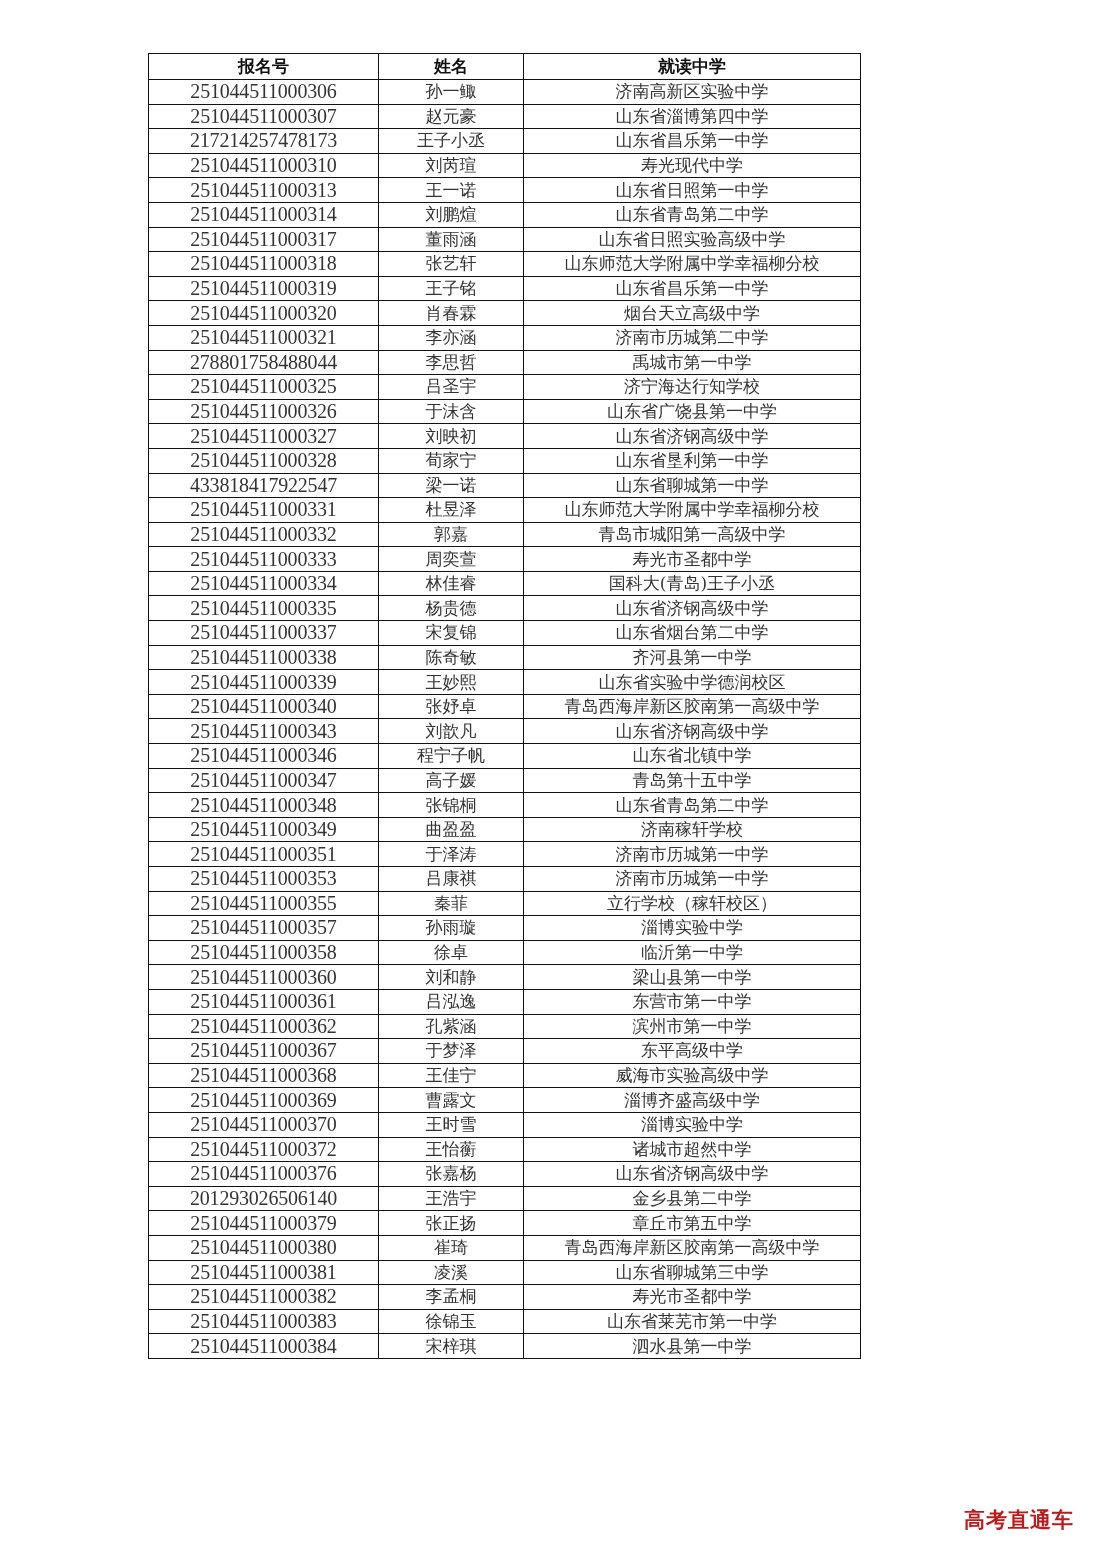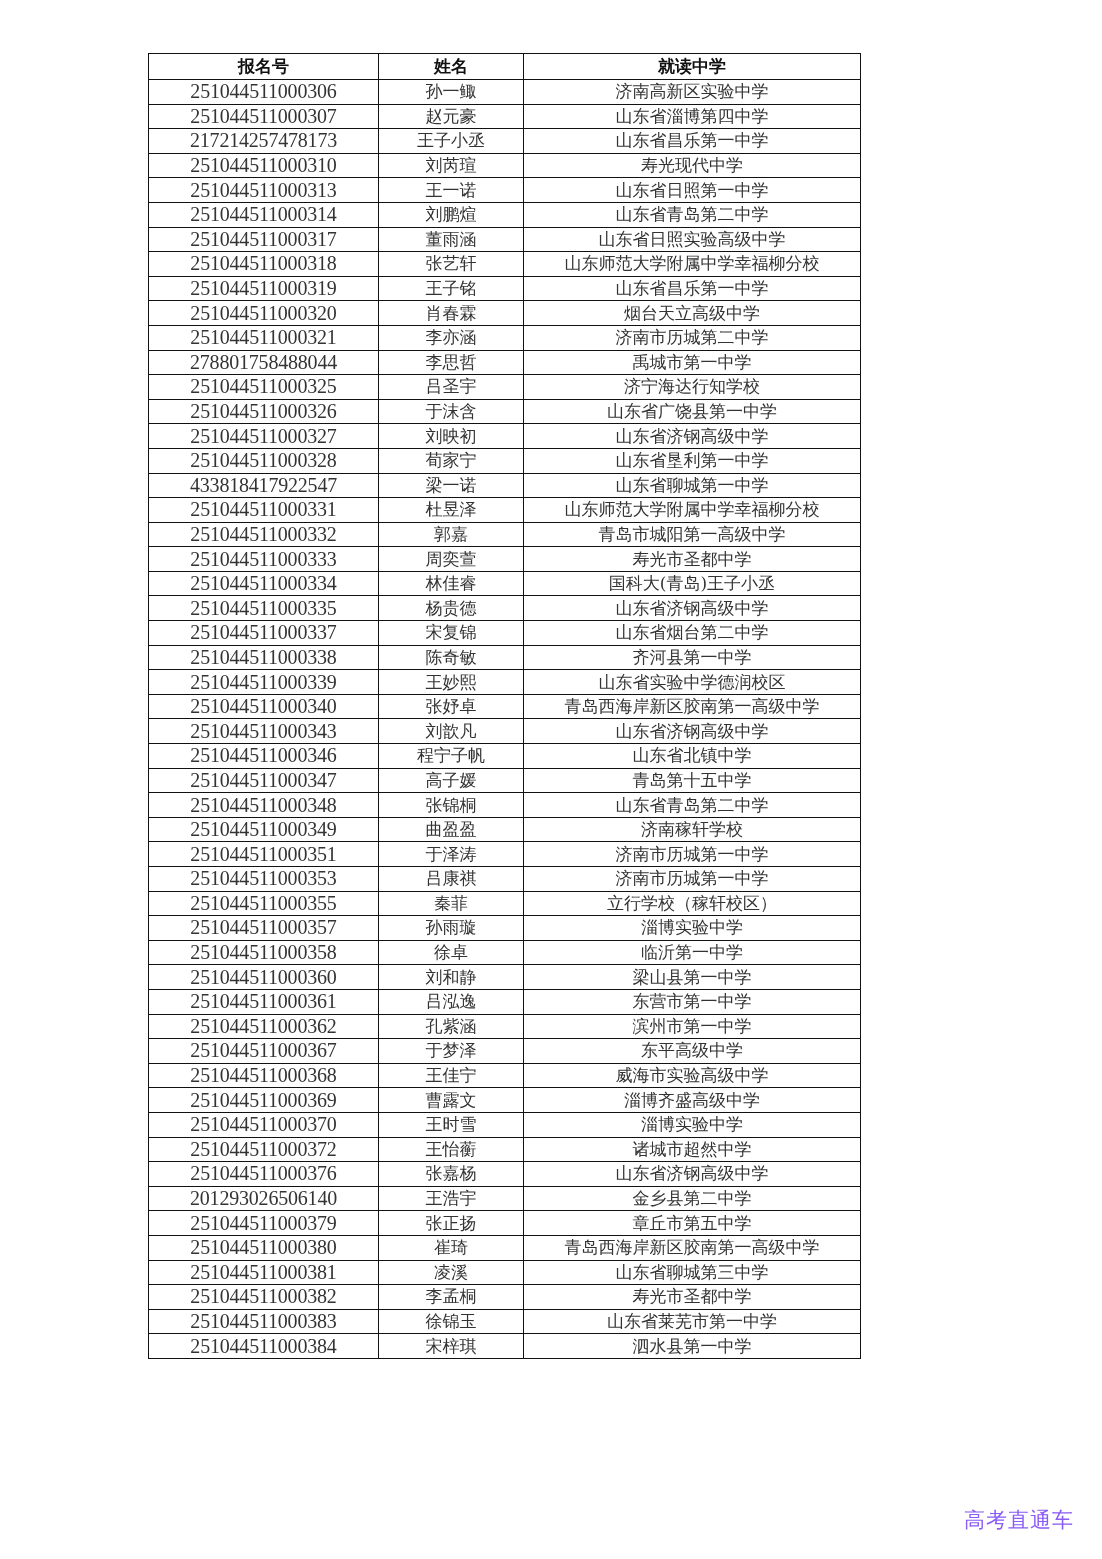--- a/index.html
+++ b/index.html
@@ -6,21 +6,21 @@
   body { width: 1102px; height: 1559px; position: relative; overflow: hidden;
          font-family: "DejaVu Serif", "Liberation Serif", serif; color: #222; }
   .sheet { position: absolute; left: 148px; top: 53px; width: 712px; }
   table { border-collapse: collapse; width: 712px; table-layout: fixed; }
   th, td { border: 1.5px solid #111; text-align: center; padding: 0; white-space: nowrap; overflow: hidden; }
   th { height: 25px; font-family: "DejaVu Sans", "Liberation Sans", sans-serif; font-weight: bold; font-size: 17px; color: #111; }
   td { height: 23.6px; font-size: 17px; line-height: 23px; color: #333; }
   td.id { font-family: Liberation Serif, serif; font-size: 20px; letter-spacing: -0.2px; }
   col.c1 { width: 230px; } col.c2 { width: 145px; } col.c3 { width: 337px; }
   .watermark { position: absolute; right: 28px; top: 1506px; font-family: "DejaVu Sans", "Liberation Sans", sans-serif;
-               font-size: 21px; color: #8b5cf6; letter-spacing: 1px; }
+               font-size: 21px; color: #b91c1c; letter-spacing: 1px; font-weight: bold; }
 </style>
 </head>
 <body>
 
 <div class="sheet">
   <table>
     <colgroup>
         <col class="c1">
         <col class="c2">
         <col class="c3">

